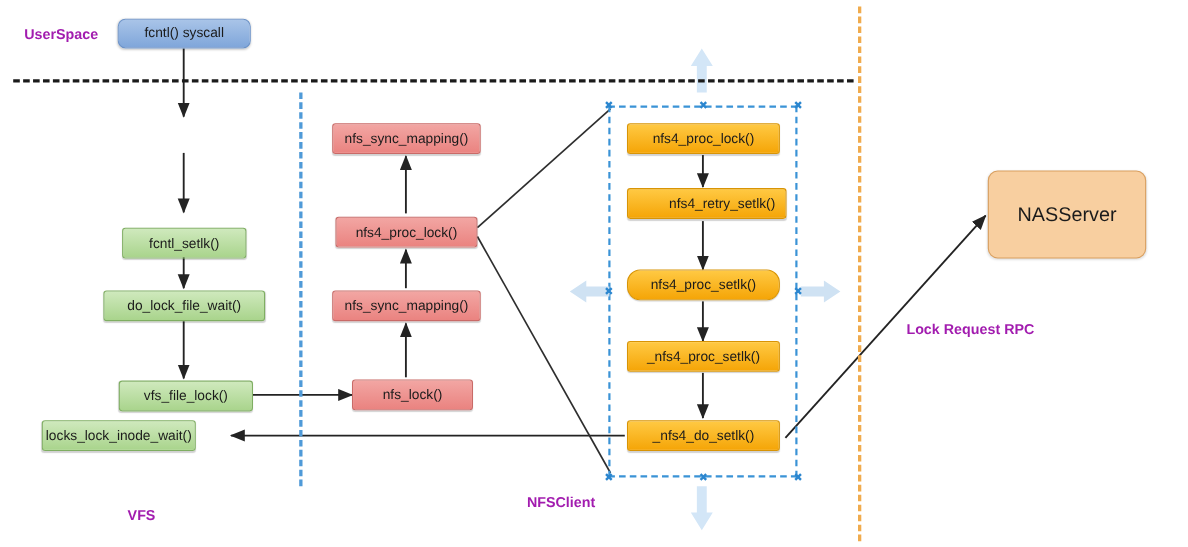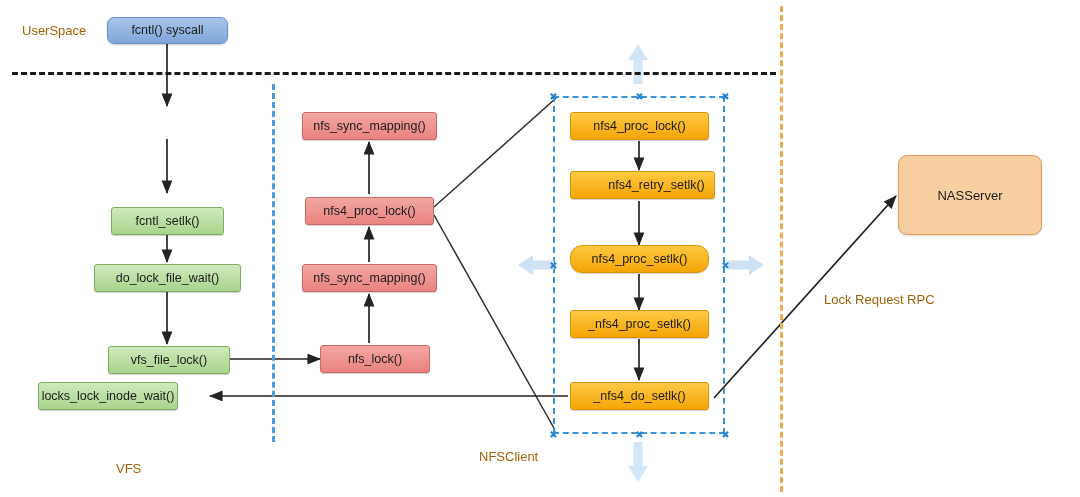--- a/index.html
+++ b/index.html
@@ -36,30 +36,31 @@
   .node.blue{
     background:linear-gradient(#a9c4e8,#7fa6da);
     border:1px solid #6d93c7;
     border-radius:7px;
     box-shadow:0 1px 2px rgba(0,0,0,.2);
   }
   .node.peach{
     background:#f8cfa0;
     border:1px solid #d99f5f;
     border-radius:9px;
-    font-size:13px;
+    font-size:18px;
     box-shadow:0 1px 2px rgba(0,0,0,.12);
   }
 
   .plain-label{
     position:absolute;
     font-size:13px;
-    color:#a16207;
+    color:#a21caf;
     white-space:nowrap;
     z-index:6;
+    font-weight:bold;
   }
 
   .vline{
     position:absolute;
     z-index:2;
   }
   .vline.blue-dash{
     border-left:3px dashed #4f9ad8;
   }
   .vline.orange-dash{

